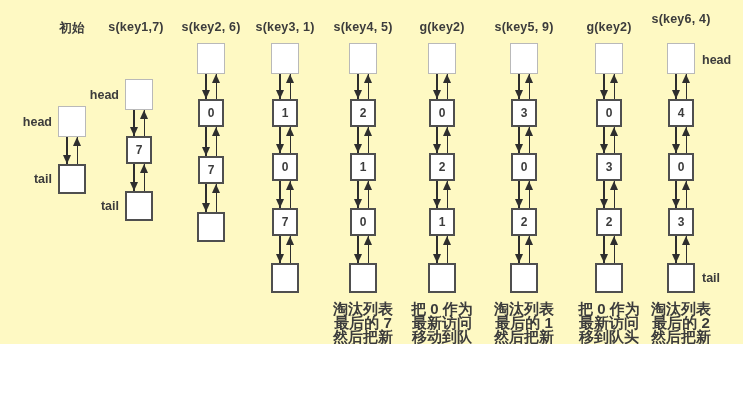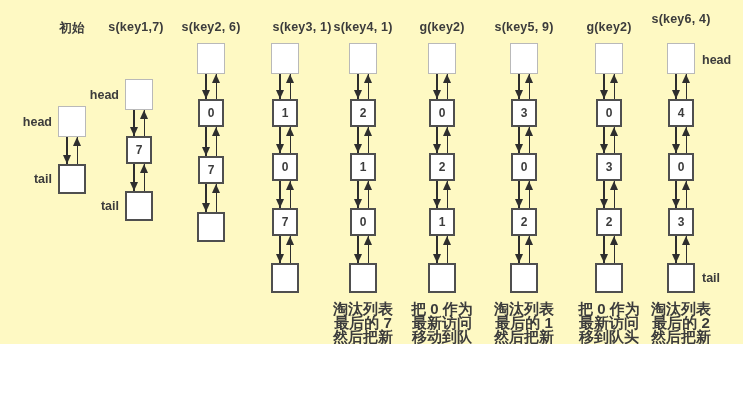--- a/index.html
+++ b/index.html
@@ -96,21 +96,21 @@
       <span class="c-arrow c-arrow-down"></span>
       <span class="c-line c-right"></span>
       <span class="c-arrow c-arrow-up"></span>
     </div>
     <div class="connector" style="left: 200px; top: 184px; height: 28px;">
       <span class="c-line c-left"></span>
       <span class="c-arrow c-arrow-down"></span>
       <span class="c-line c-right"></span>
       <span class="c-arrow c-arrow-up"></span>
     </div>
-    <div class="col-header" style="left: 302px; top: 20px;">s(key3, 1)</div>
+    <div class="col-header" style="left: 285px; top: 20px;">s(key3, 1)</div>
     <div class="node node-head" style="left: 271px; top: 43px; width: 28px; height: 31px;"></div>
     <div class="node node-value" style="left: 272px; top: 99px; width: 26px; height: 28px;">1</div>
     <div class="node node-value" style="left: 272px; top: 153px; width: 26px; height: 28px;">0</div>
     <div class="node node-value" style="left: 272px; top: 208px; width: 26px; height: 28px;">7</div>
     <div class="node node-tail" style="left: 271px; top: 263px; width: 28px; height: 30px;"></div>
     <div class="connector" style="left: 274px; top: 74px; height: 25px;">
       <span class="c-line c-left"></span>
       <span class="c-arrow c-arrow-down"></span>
       <span class="c-line c-right"></span>
       <span class="c-arrow c-arrow-up"></span>
@@ -126,21 +126,21 @@
       <span class="c-arrow c-arrow-down"></span>
       <span class="c-line c-right"></span>
       <span class="c-arrow c-arrow-up"></span>
     </div>
     <div class="connector" style="left: 274px; top: 236px; height: 27px;">
       <span class="c-line c-left"></span>
       <span class="c-arrow c-arrow-down"></span>
       <span class="c-line c-right"></span>
       <span class="c-arrow c-arrow-up"></span>
     </div>
-    <div class="col-header" style="left: 363px; top: 20px;">s(key4, 1)</div>
+    <div class="col-header" style="left: 363px; top: 20px;">s(key4, 5)</div>
     <div class="node node-head" style="left: 349px; top: 43px; width: 28px; height: 31px;"></div>
     <div class="node node-value" style="left: 350px; top: 99px; width: 26px; height: 28px;">2</div>
     <div class="node node-value" style="left: 350px; top: 153px; width: 26px; height: 28px;">1</div>
     <div class="node node-value" style="left: 350px; top: 208px; width: 26px; height: 28px;">0</div>
     <div class="node node-tail" style="left: 349px; top: 263px; width: 28px; height: 30px;"></div>
     <div class="connector" style="left: 352px; top: 74px; height: 25px;">
       <span class="c-line c-left"></span>
       <span class="c-arrow c-arrow-down"></span>
       <span class="c-line c-right"></span>
       <span class="c-arrow c-arrow-up"></span>

